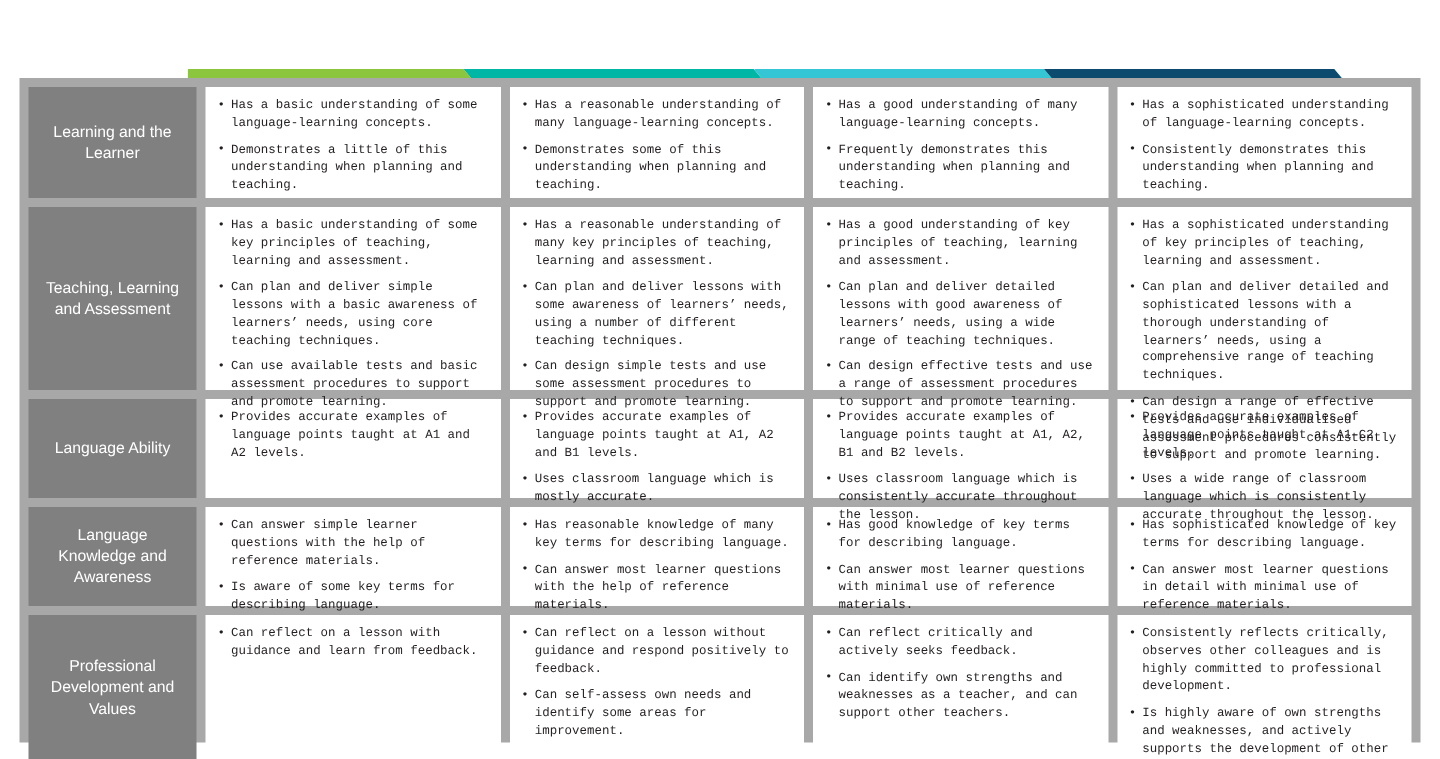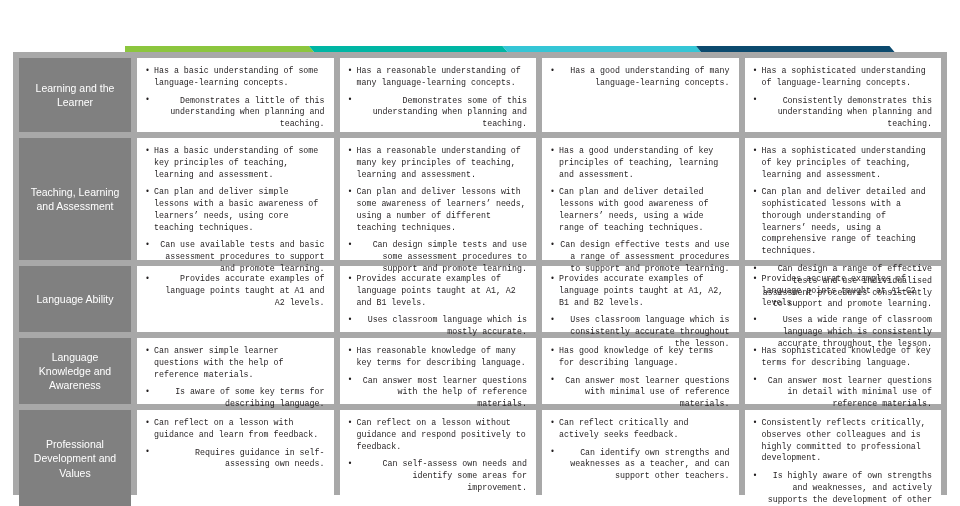--- a/index.html
+++ b/index.html
@@ -100,21 +100,21 @@
     font-family: Liberation Mono, monospace;
   }
   .cell li {
     position: relative;
     padding-left: 9px;
     margin: 0 0 6px 0;
     font-size: 8.3px;
     line-height: 1.42;
     color: #231f20;
   }
-  .cell li:last-child { margin-bottom: 0; text-align: right; }
+  .cell li:last-child { margin-bottom: 0; }
   .cell li::before {
     content: "\2022";
     position: absolute;
     left: 0; top: -0.5px;
     font-size: 8.3px;
     color: #231f20;
   }
 </style>
 </head>
 <body>
@@ -148,20 +148,21 @@
           </div>
           <div class="cell">
             <ul>
               <li>Has a reasonable understanding of many language-learning concepts.</li>
               <li>Demonstrates some of this understanding when planning and teaching.</li>
             </ul>
           </div>
           <div class="cell">
             <ul>
               <li>Has a good understanding of many language-learning concepts.</li>
+              <li>Frequently demonstrates this understanding when planning and teaching.</li>
             </ul>
           </div>
           <div class="cell">
             <ul>
               <li>Has a sophisticated understanding of language-learning concepts.</li>
               <li>Consistently demonstrates this understanding when planning and teaching.</li>
             </ul>
           </div>
         </div>
         <div class="row r1">
@@ -246,21 +247,20 @@
               <li>Has sophisticated knowledge of key terms for describing language.</li>
               <li>Can answer most learner questions in detail with minimal use of reference materials.</li>
             </ul>
           </div>
         </div>
         <div class="row r4">
           <div class="rowhead">Professional Development and Values</div>
           <div class="cell">
             <ul>
               <li>Can reflect on a lesson with guidance and learn from feedback.</li>
-              <li>Requires guidance in self-assessing own needs.</li>
             </ul>
           </div>
           <div class="cell">
             <ul>
               <li>Can reflect on a lesson without guidance and respond positively to feedback.</li>
               <li>Can self-assess own needs and identify some areas for improvement.</li>
             </ul>
           </div>
           <div class="cell">
             <ul>

